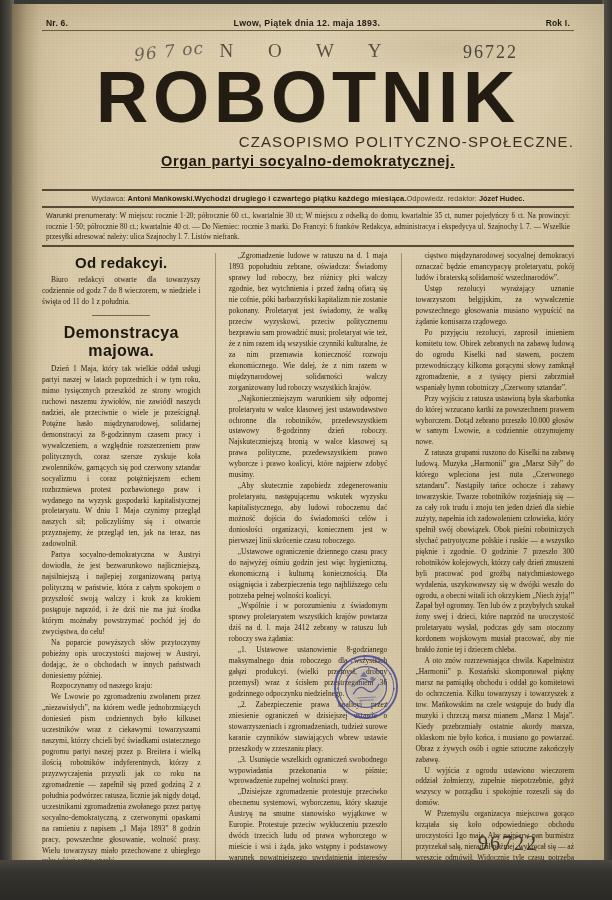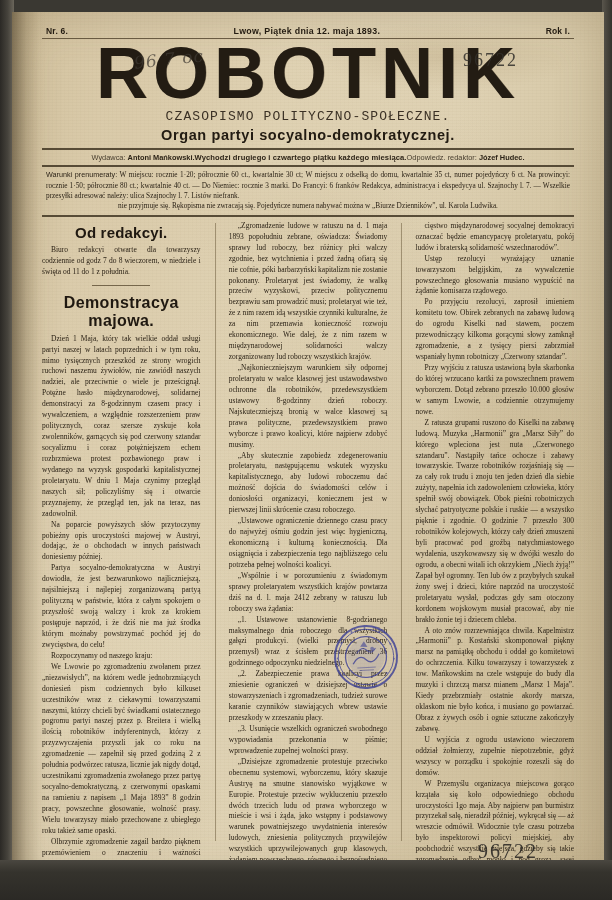--- a/index.html
+++ b/index.html
@@ -42,21 +42,21 @@
     position: absolute;
     right: 0; top: 0;
     width: 10px; height: 900px;
     background: linear-gradient(270deg, #35332d 0%, #59554c 100%);
   }
 
   
   .sheet {
     position: absolute;
     left: 12px;
-    top: 12px;
+    top: 4px;
     width: 592px;
     height: 868px;
     background:
       radial-gradient(ellipse at 18% 8%, rgba(214,197,162,0.55) 0%, rgba(214,197,162,0) 55%),
       radial-gradient(ellipse at 88% 72%, rgba(198,180,144,0.45) 0%, rgba(198,180,144,0) 60%),
       linear-gradient(100deg, #cbbb97 0%, #ddcfb0 14%, #e3d7ba 38%, #dfd2b4 62%, #d2c3a0 88%, #c4b491 100%);
     box-shadow: inset 0 0 48px rgba(120,101,66,0.30);
   }
   
   .gutter {
@@ -153,33 +153,35 @@
     font-family: "Liberation Sans", sans-serif;
     font-weight: bold;
     font-size: 72px;
     line-height: 0.95;
     letter-spacing: 5px;
     color: #231c13;
     padding: 0 0 2px 0;
     text-shadow: 0.6px 0.4px 0 rgba(60,48,30,0.45);
   }
   .czasopismo {
-    font-family: Liberation Mono, monospace;
-    font-size: 13px;
+    font-family: Liberation Sans, sans-serif;
+    font-size: 15px;
     letter-spacing: 1.1px;
     color: #3a3024;
     padding-bottom: 3px;
+    text-align: right;
   }
   .organ {
     font-family: "Liberation Sans", sans-serif;
     font-weight: bold;
     font-size: 14.5px;
     letter-spacing: 0.6px;
     color: #221b12;
-    padding-bottom: 5px;
+    padding-bottom: 20px;
+    text-decoration: underline;
   }
 
   
   .imprint {
     display: flex;
     justify-content: center;
     align-items: baseline;
     font-family: "Liberation Sans", sans-serif;
     font-size: 7.4px;
     color: #2d2418;
@@ -300,20 +302,21 @@
       <div class="folio">
         <span>Nr. 6.</span>
         <span class="mid">Lwow, Piątek dnia 12. maja 1893.</span>
         <span>Rok I.</span>
       </div>
       <div class="rule-thin"></div>
 
       <div class="masthead">
         <div class="pencil">96 7 oc</div>
         <div class="accession-top">96722</div>
+        <div class="nowy">N O W Y</div>
         <div class="robotnik">ROBOTNIK</div>
         <div class="czasopismo">CZASOPISMO POLITYCZNO-SPOŁECZNE.</div>
         <div class="organ">Organ partyi socyalno-demokratycznej.</div>
       </div>
       <div class="rule-medium"></div>
 
       <div class="imprint">
         <span>
           <span class="lbl">Wydawca:</span>
           <b>Antoni Mańkowski.</b>
@@ -324,37 +327,36 @@
           <b>Józef Hudec.</b>
         </span>
       </div>
       <div class="rule-medium"></div>
 
       <div class="terms">
         <b>Warunki prenumeraty:</b>
         <span>W miejscu: rocznie 1·20; półrocznie 60 ct., kwartalnie 30 ct; W miejscu z odsełką do domu, kwartalnie 35 ct, numer</span>
         <span>pojedyńczy 6 ct. Na prowincyi: rocznie 1·50; półrocznie 80 ct.; kwartalnie 40 ct. — Do Niemiec: rocznie 3 marki. Do Francyi: 6 franków</span>
         <span>Redakcya, administracya i ekspedycya ul. Szajnochy l. 7. — Wszelkie przesyłki adresować należy: ulica Szajnochy l. 7. Listów niefrank.</span>
-        <span class="last">nie przyjmuje się. Rękopisma nie zwracają się. Pojedyńcze numera nabywać można w „Biurze Dzienników”, ul. Karola Ludwika.</span>
       </div>
       <div class="rule-medium"></div>
 
       <div class="columns">
 
         <div class="col">
           <div class="headline h-od">Od redakcyi.</div>
           <div class="body-text">
             <p>Biuro redakcyi otwarte dla towarzyszy codziennie od godz 7 do 8 wieczorem, w niedziele i święta od 11 do 1 z południa.</p>
           </div>
           <div class="divider-short"></div>
           <div class="headline h-demo">Demonstracya majowa.</div>
           <div class="body-text">
             <p>Dzień 1 Maja, który tak wielkie oddał usługi partyi naszej w latach poprzednich i w tym roku, mimo tysięcznych przeszkód ze strony wrogich ruchowi naszemu żywiołów, nie zawiódł naszych nadziei, ale przeciwnie o wiele je prześcignął. Potężne hasło międzynarodowej, solidarnej demonstracyi za 8-godzinnym czasem pracy i wywalczeniem, a względnie rozszerzeniem praw politycznych, coraz szersze zyskuje koła zwolenników, garnących się pod czerwony sztandar socyalizmu i coraz potężniejszem echem rozbrzmiewa protest pozbawionego praw i wydanego na wyzysk gospodarki kapitalistycznej proletaryatu. W dniu 1 Maja czynimy przegląd naszych sił; policzyliśmy się i otwarcie przyznajemy, że przegląd ten, jak na teraz, nas zadowolnił.</p>
+            <p>Partya socyalno-demokratyczna w Austryi dowiodła, że jest bezwarunkowo najliczniejszą, najsilniejszą i najlepiej zorganizowaną partyą polityczną w państwie, która z całym spokojem o przyszłość swoją walczy i krok za krokiem postępuje naprzód, i że dziś nie ma już środka którym możnaby powstrzymać pochód jej do zwycięstwa, do celu!</p>
             <p>Na poparcie powyższych słów przytoczymy pobieżny opis uroczystości majowej w Austryi, dodając, że o obchodach w innych państwach doniesiemy później.</p>
-            <p>Partya socyalno-demokratyczna w Austryi dowiodła, że jest bezwarunkowo najliczniejszą, najsilniejszą i najlepiej zorganizowaną partyą polityczną w państwie, która z całym spokojem o przyszłość swoją walczy i krok za krokiem postępuje naprzód, i że dziś nie ma już środka którym możnaby powstrzymać pochód jej do zwycięstwa, do celu!</p>
             <p>Rozpoczynamy od naszego kraju:</p>
             <p>We Lwowie po zgromadzeniu zwołanem przez „niezawisłych”, na którem wedle jednobrzmiących doniesień pism codziennych było kilkuset uczestników wraz z ciekawymi towarzyszami naszymi, którzy chcieli być świadkami ostatecznego pogromu partyi naszej przez p. Breitera i wielką ilością robotników indyferentnych, którzy z przyzwyczajenia przyszli jak co roku na zgromadzenie — zapełnił się przed godziną 2 z południa podwórzec ratusza, licznie jak nigdy dotąd, uczestnikami zgromadzenia zwołanego przez partyę socyalno-demokratyczną, z czerwonymi opaskami na ramieniu z napisem „1 Maja 1893” 8 godzin pracy, powszechne głosowanie, wolność prasy. Wielu towarzyszy miało przechowane z ubiegłego roku takież same opaski.</p>
             <p>Olbrzymie zgromadzenie zagail bardzo pięknem przemówieniem o znaczeniu i ważności manifestacyi w dniu 1 Maja, tow. Kozakiewicz, poczem jednogłośnie przewodniczącym obrano tow. Mańkowskiego, jego zastępcą tow. Kozakiewicza, a sekretarzami Jarosiewicza Michała i Frenkla Joachima.</p>
             <p>Referat o 8 godzinnym dniu roboczym wygłosił tow. Hudec, o powszechnem prawie wyborczem tow. Obirek, przemówienia obu referatów przyjęło zgromadzenie hucznymi oklaskami, a gdy tow. Nacher odczytał rezolucyę, którą tu podajemy dosłownie, kilka tysięcy spracowanych potężnych dłoni podniosło się po nad morze głów, świadcząc o poparciu silnem wyrażonych w niej żądań.</p>
 
           </div>
         </div>
 
         <div class="colsep"></div>
 

